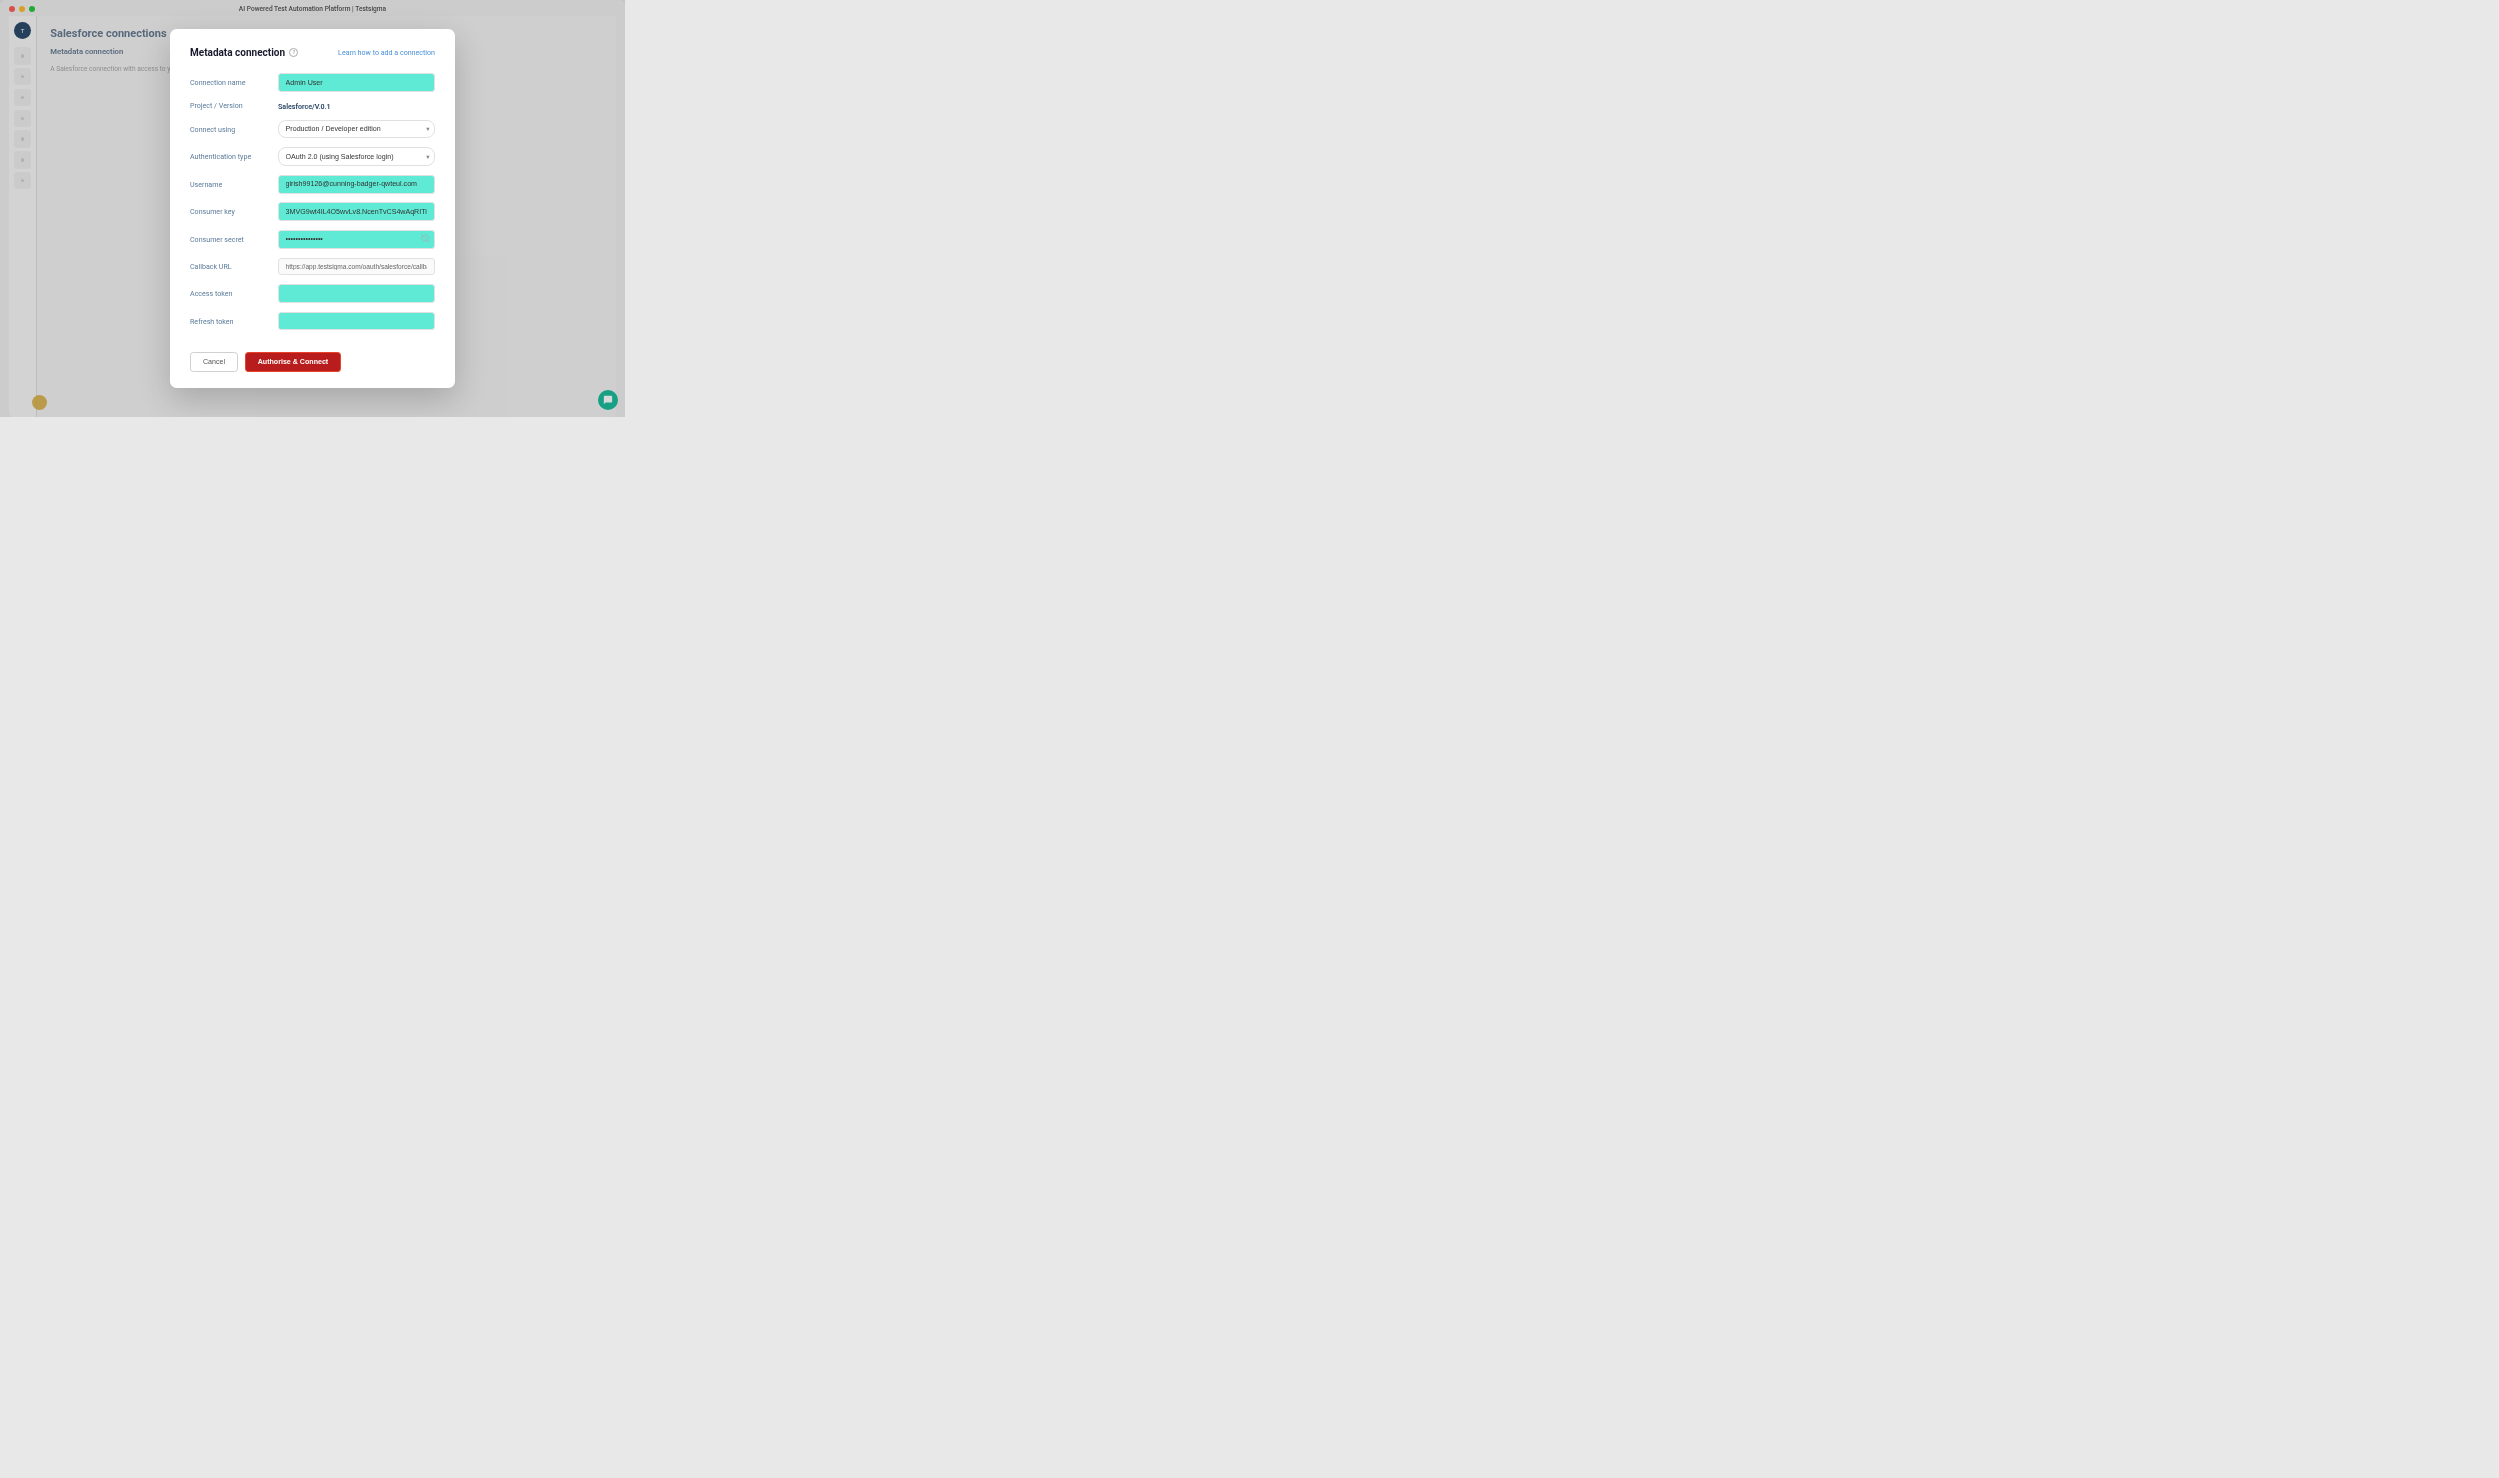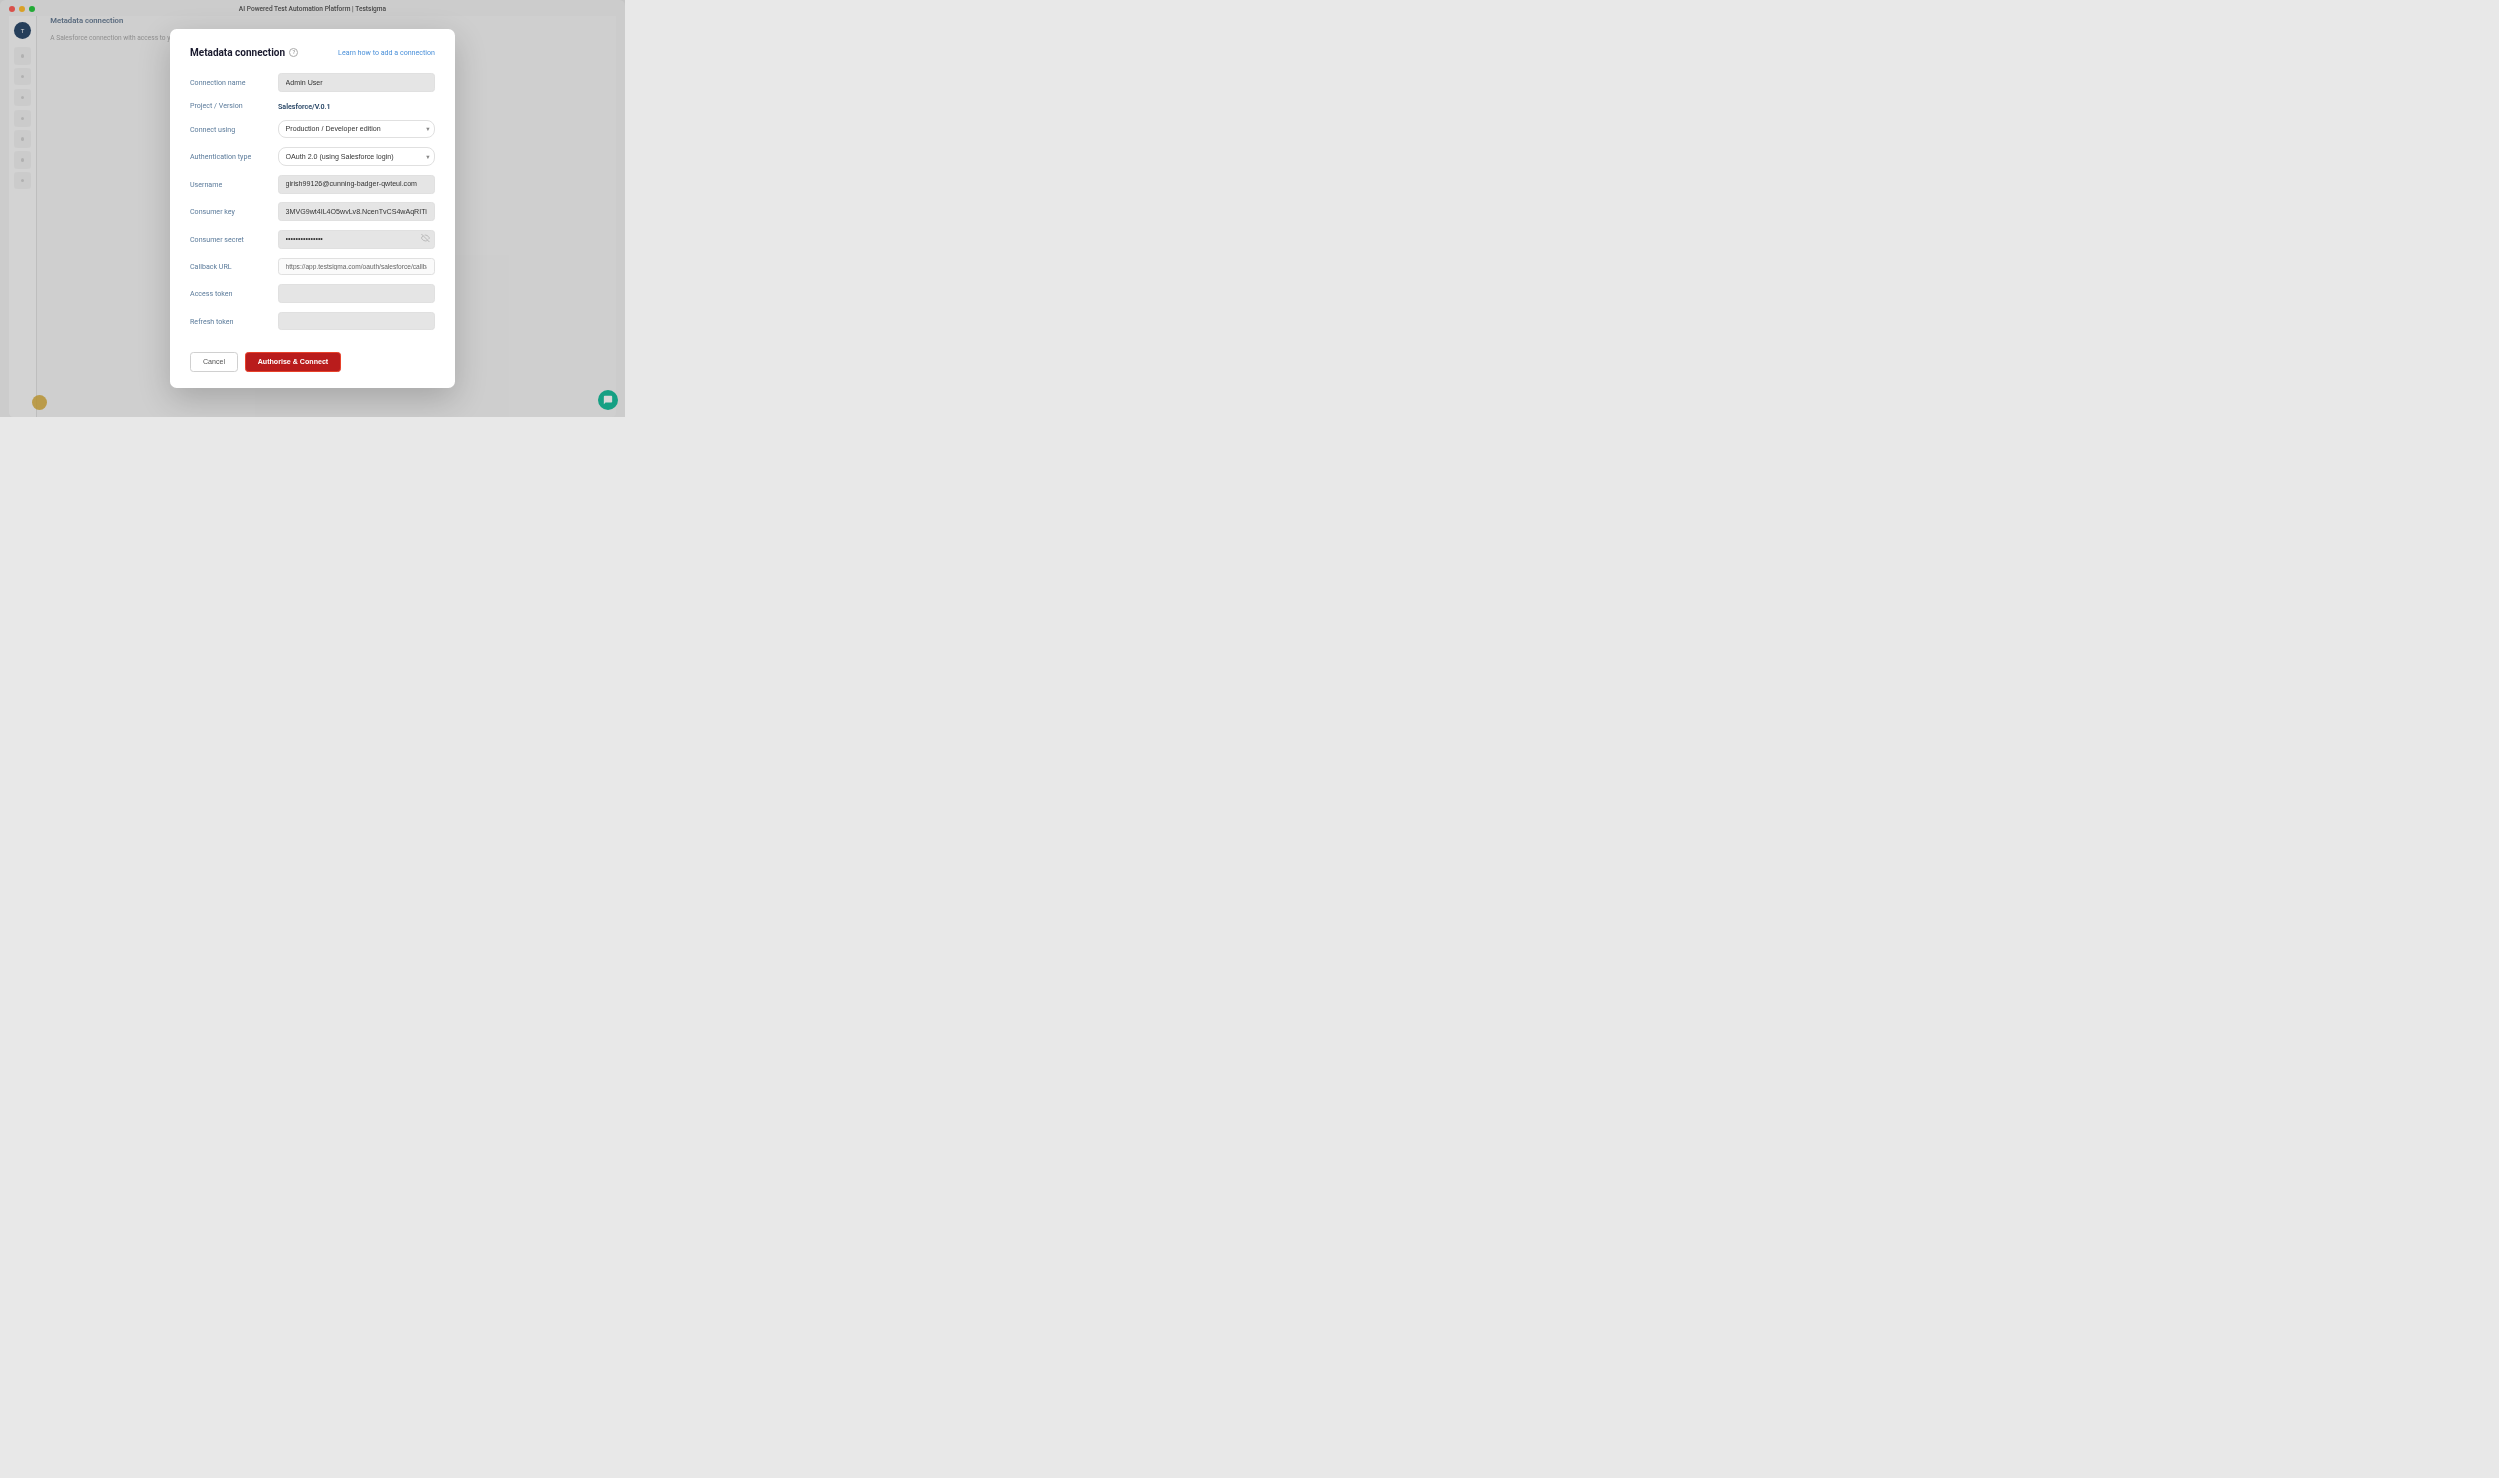--- a/index.html
+++ b/index.html
@@ -239,21 +239,21 @@
       flex: 1;
     }
 
     .form-input {
       width: 100%;
       padding: 4.4px 6.6px;
       border: 0.5px solid #e0e0e0;
       border-radius: 3.3px;
       font-size: 7.1px;
       color: #333;
-      background: #e5e5e5;
+      background: #5eead4;
       outline: none;
     }
 
     .form-input:read-only {
       background: #fafafa;
       color: #666;
     }
 
     .form-static {
       font-size: 7.1px;
@@ -377,20 +377,21 @@
         </div>
       <div class="sidebar-item">
           <div class="sidebar-dot"></div>
         </div>
       <div class="sidebar-item">
           <div class="sidebar-dot"></div>
         </div>
     </div>
 
     <div class="main-content">
+      <div class="main-header">Salesforce connections</div>
       <div class="main-sub">Metadata connection</div>
       <div class="main-desc">A Salesforce connection with access to your metadata is needed for the automation. Learn how to add a connection</div>
     </div>
 
     <div class="modal-overlay">
       <div class="modal">
 
         <div class="modal-header">
           <div class="modal-title">
             <span>Metadata connection</span>

